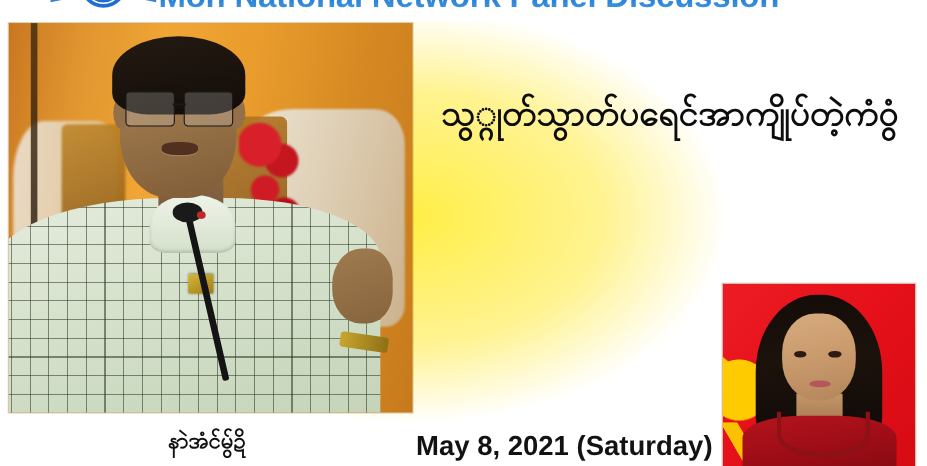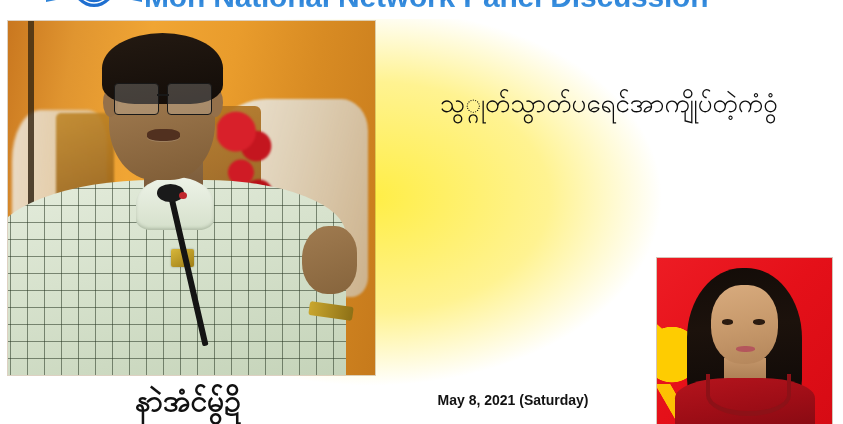--- a/index.html
+++ b/index.html
@@ -277,21 +277,21 @@
     transform: rotate(8deg);
   }
 
   
   .caption-left {
     position: absolute;
     left: 18px;
     top: 386px;
     width: 340px;
     text-align: center;
-    font-size: 30px;
+    font-size: 20px;
     font-weight: bold;
     color: #111111;
     z-index: 12;
     line-height: 30px;
     white-space: nowrap;
   }
 
   
   .photo-right {
     position: absolute;
@@ -382,36 +382,36 @@
   .headline {
     position: absolute;
     left: 378px;
     top: 72px;
     width: 462px;
     z-index: 14;
     text-align: center;
   }
   .headline-line {
     color: #0d0d0d;
-    font-size: 26px;
-    font-weight: normal;
+    font-size: 32px;
+    font-weight: bold;
     line-height: 62px;
     white-space: nowrap;
     letter-spacing: 0px;
   }
 
   
   .date-line {
     position: absolute;
     left: 378px;
     top: 392px;
     width: 270px;
     text-align: center;
     z-index: 14;
-    font-size: 14px;
+    font-size: 25px;
     font-weight: bold;
     color: #121212;
     white-space: nowrap;
   }
 </style>
 </head>
 <body>
 
 <div id="slide">
 

